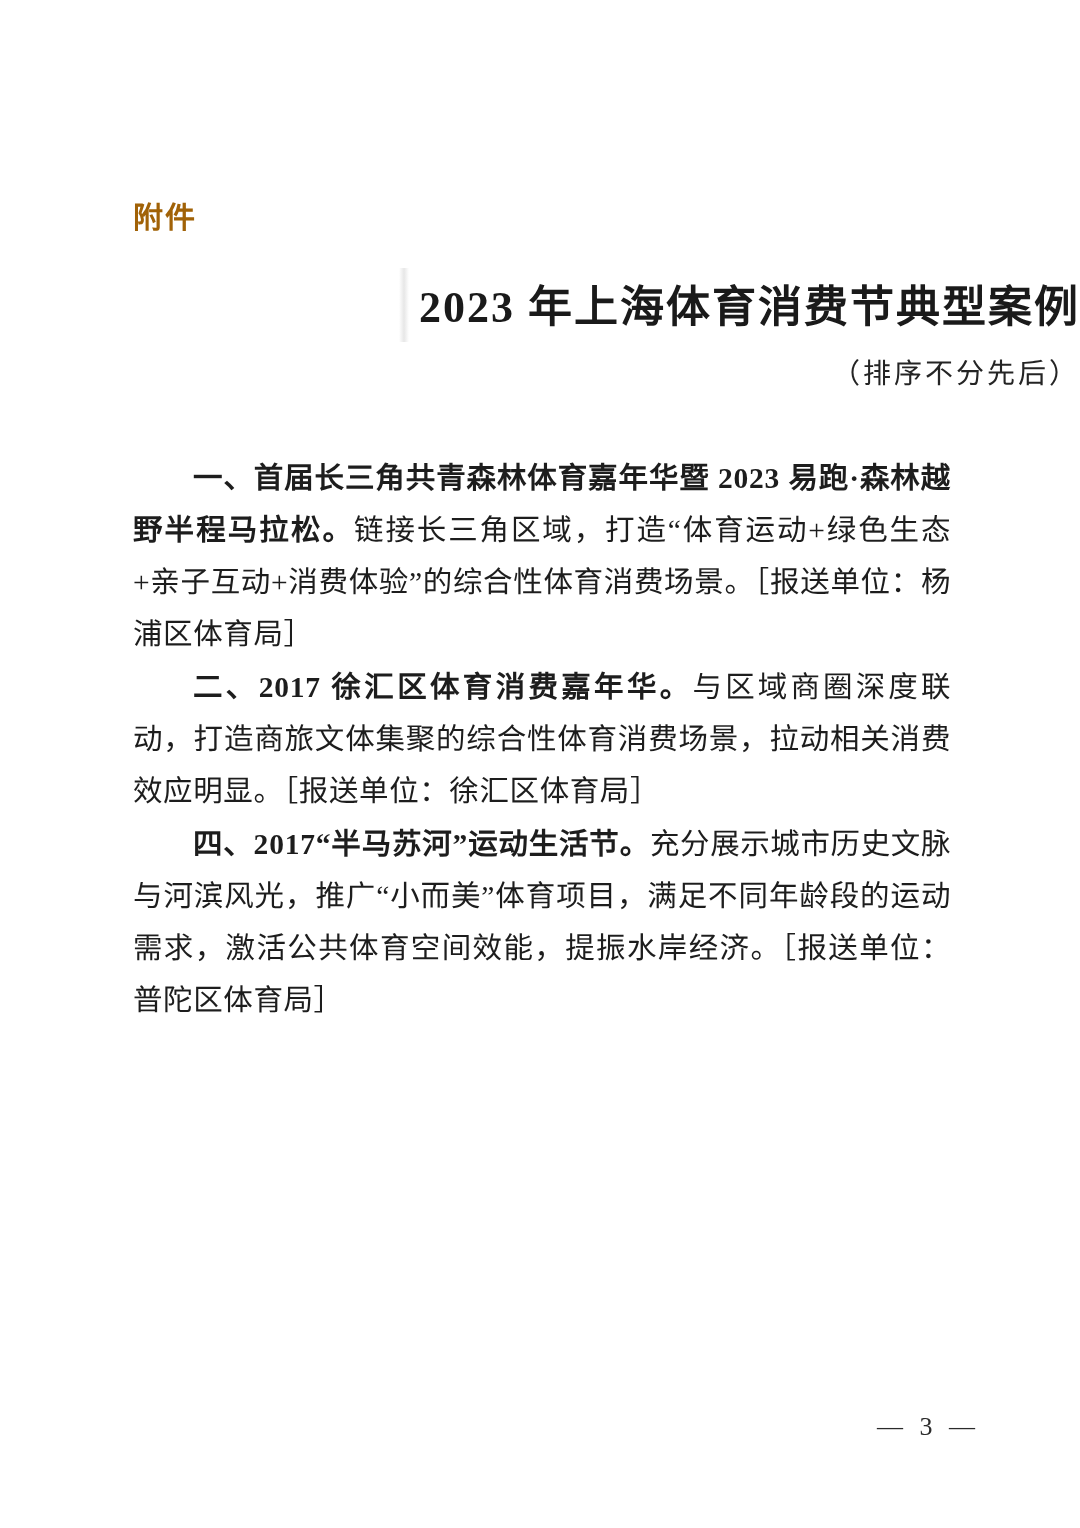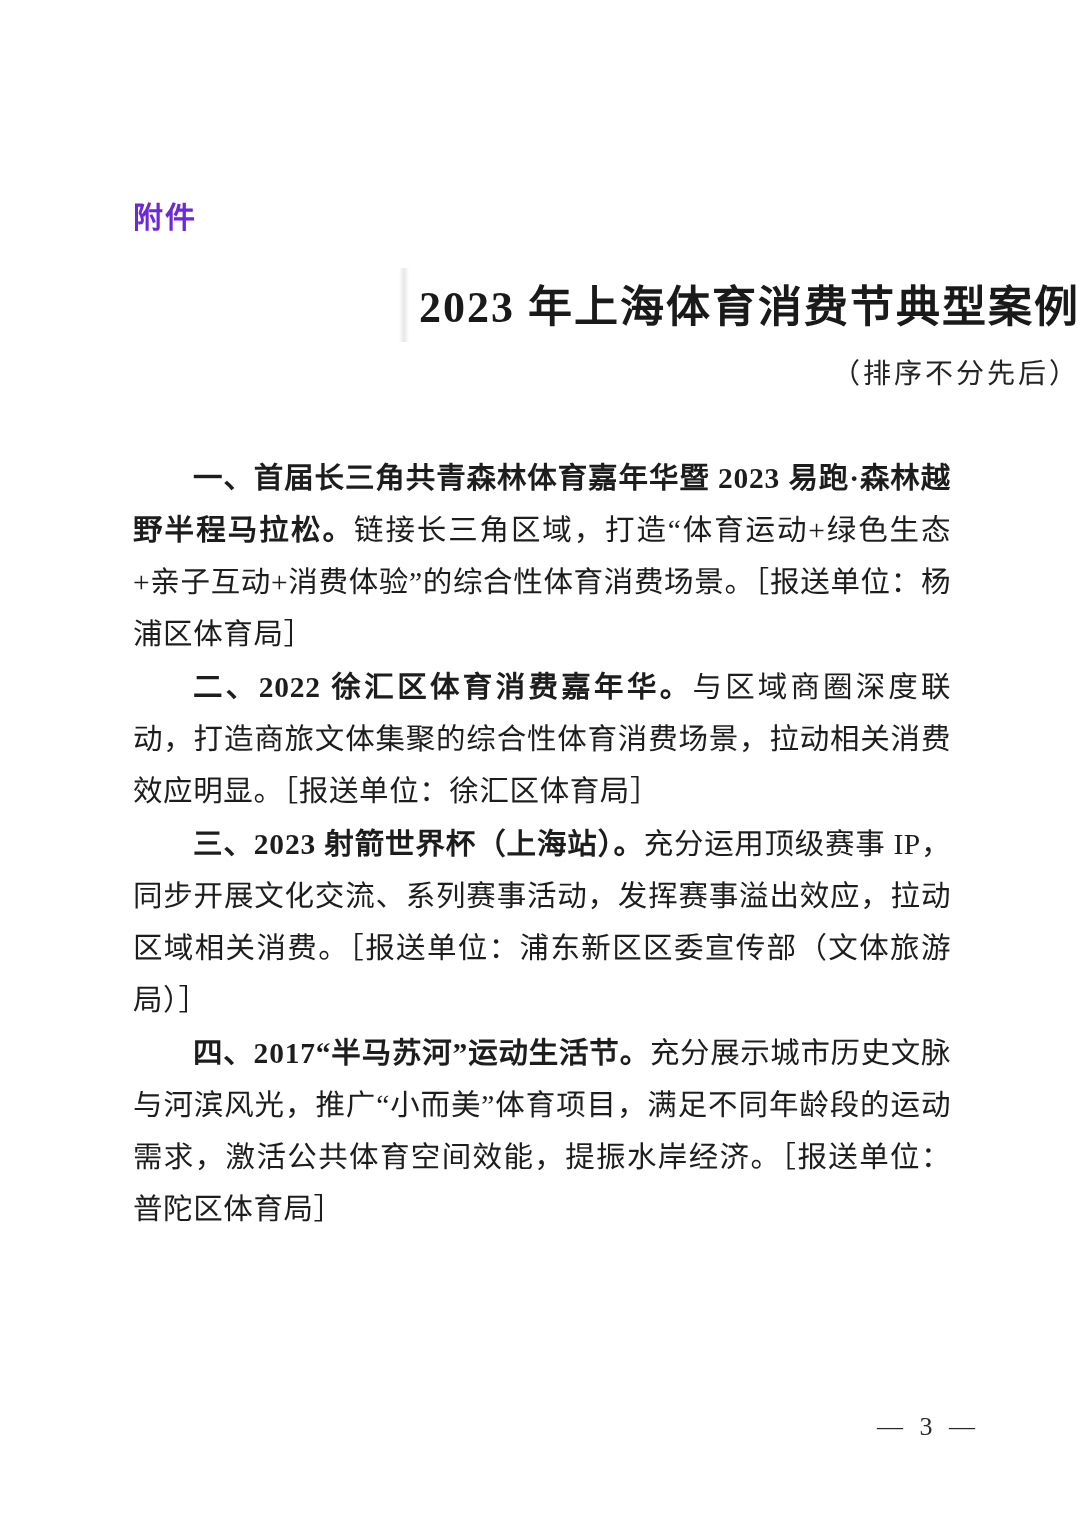--- a/index.html
+++ b/index.html
@@ -21,21 +21,21 @@
 
   
   .attachment-label {
     position: absolute;
     left: 133px;
     top: 198px;
     font-size: 30px;
     font-weight: 700;
     letter-spacing: 2px;
     line-height: 1.35;
-    color: #6d28d9;
+    color: #a16207;
   }
 
   
   .title-block {
     position: absolute;
     left: 0;
     right: 0;
     top: 282px;
     text-align: right;
   }
@@ -119,26 +119,23 @@
 
   <div class="scan-fold"></div>
 
   <div class="body-block">
 
     <p class="case-item">
       <span class="heading">一、首届长三角共青森林体育嘉年华暨 2023 易跑·森林越野半程马拉松。</span><span class="body">链接长三角区域，打造“体育运动+绿色生态+亲子互动+消费体验”的综合性体育消费场景。［报送单位：杨浦区体育局］</span>
     </p>
 
     <p class="case-item">
-      <span class="heading">二、2022 徐汇区体育消费嘉年华。</span><span class="body">与区域商圈深度联动，打造商旅文体集聚的综合性体育消费场景，拉动相关消费效应明显。［报送单位：徐汇区体育局］</span>
+      <span class="heading">二、2017 徐汇区体育消费嘉年华。</span><span class="body">与区域商圈深度联动，打造商旅文体集聚的综合性体育消费场景，拉动相关消费效应明显。［报送单位：徐汇区体育局］</span>
     </p>
 
-    <p class="case-item">
-      <span class="heading">三、2023 射箭世界杯（上海站）。</span><span class="body">充分运用顶级赛事 IP，同步开展文化交流、系列赛事活动，发挥赛事溢出效应，拉动区域相关消费。［报送单位：浦东新区区委宣传部（文体旅游局）］</span>
-    </p>
 
     <p class="case-item">
       <span class="heading">四、2017“半马苏河”运动生活节。</span><span class="body">充分展示城市历史文脉与河滨风光，推广“小而美”体育项目，满足不同年龄段的运动需求，激活公共体育空间效能，提振水岸经济。［报送单位：普陀区体育局］</span>
     </p>
 
 
   </div>
 
   <div class="page-number">— 3 —</div>
 

